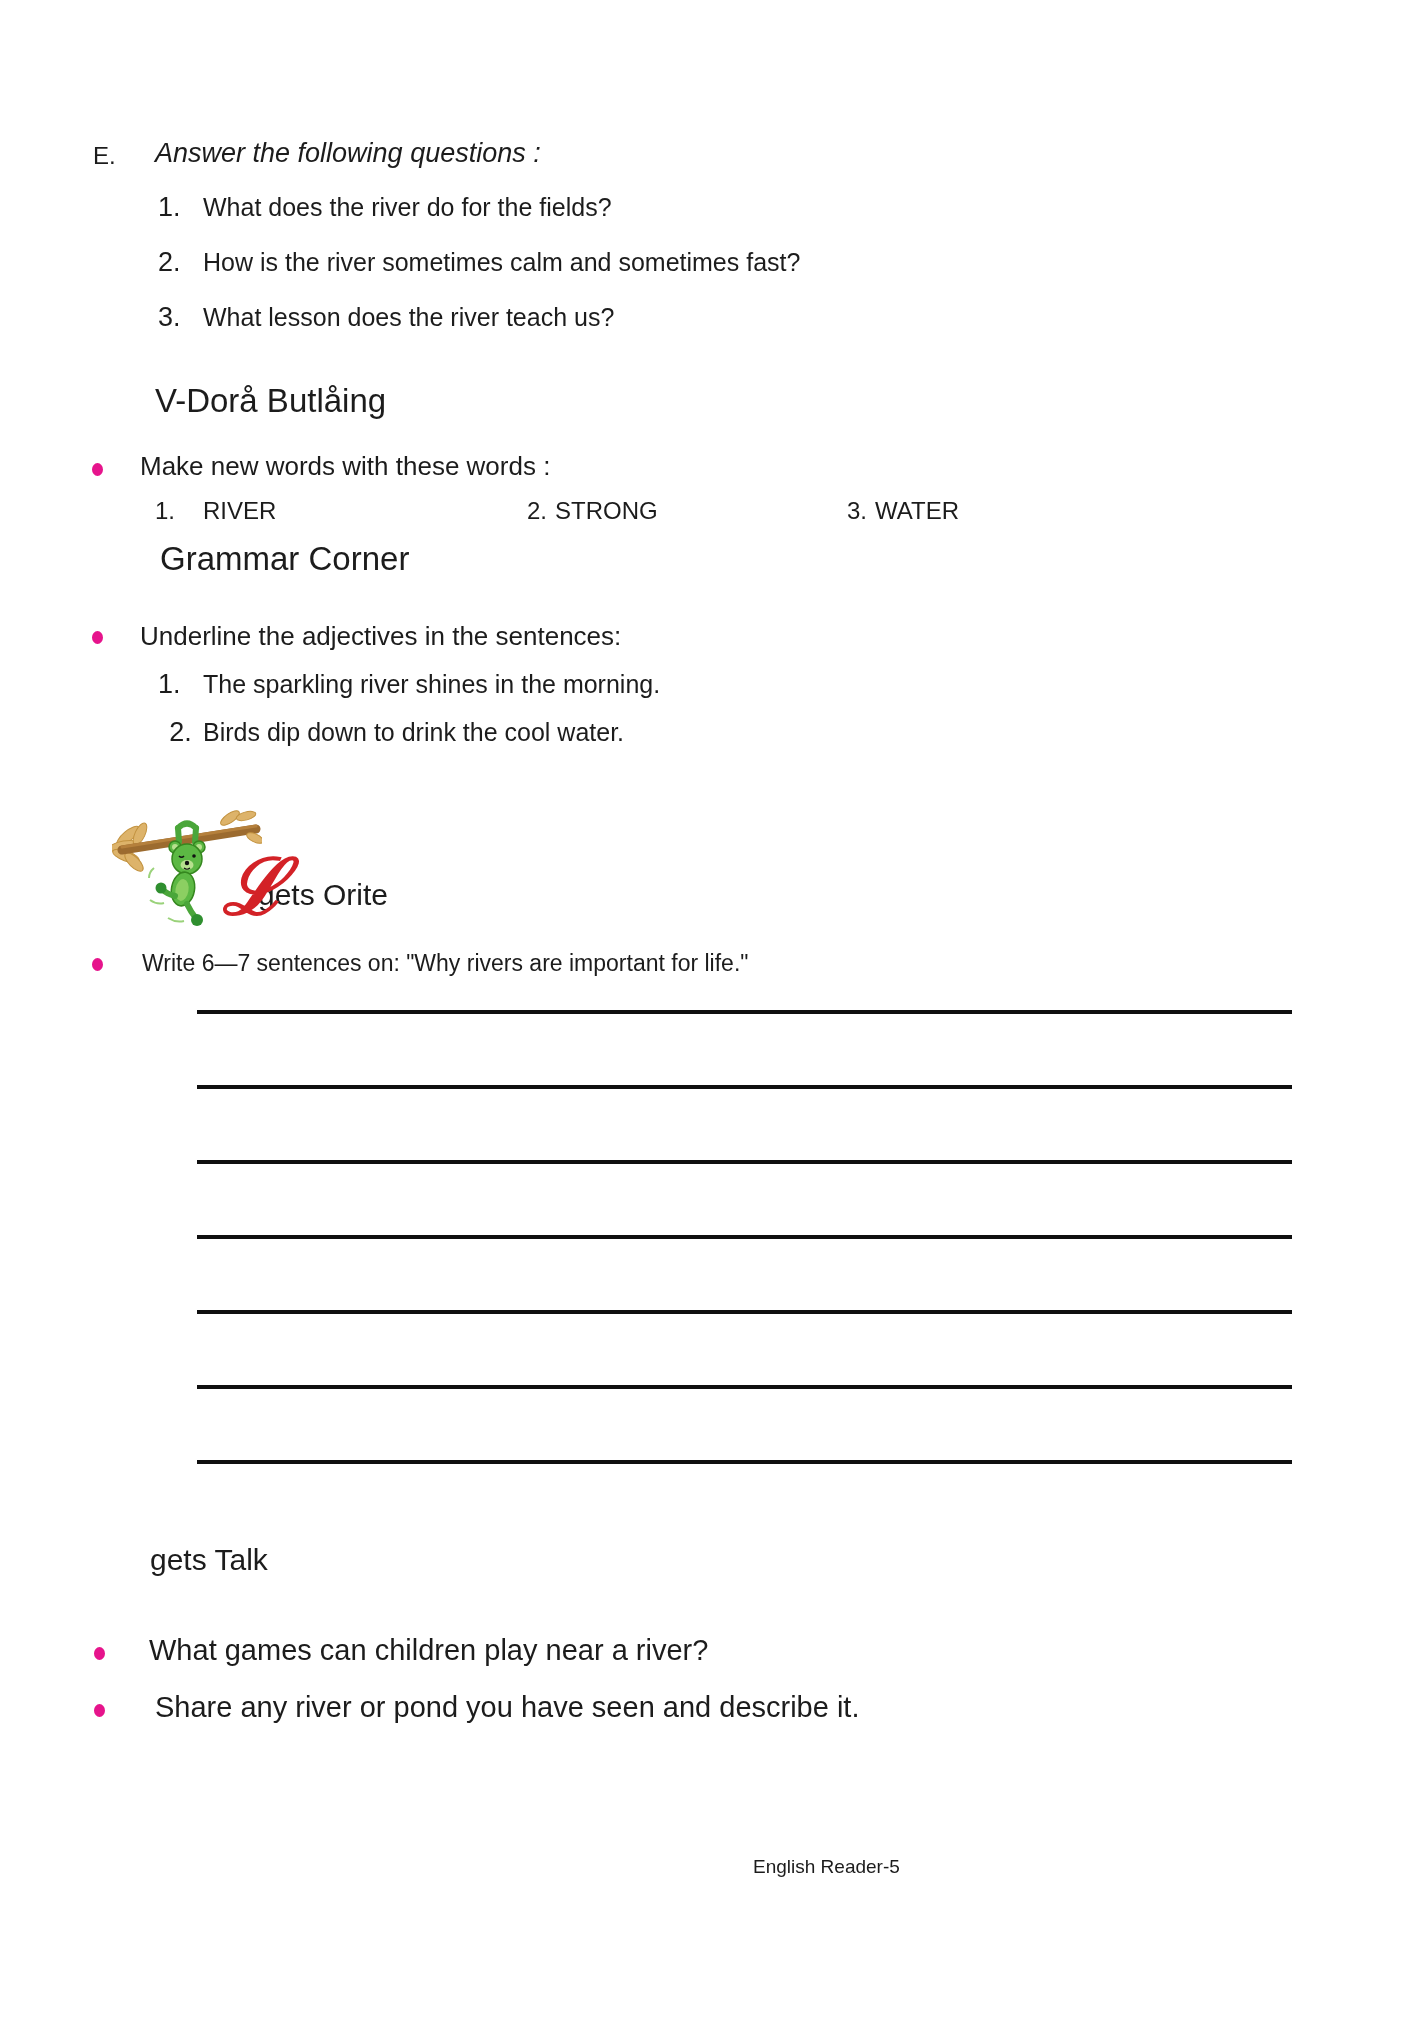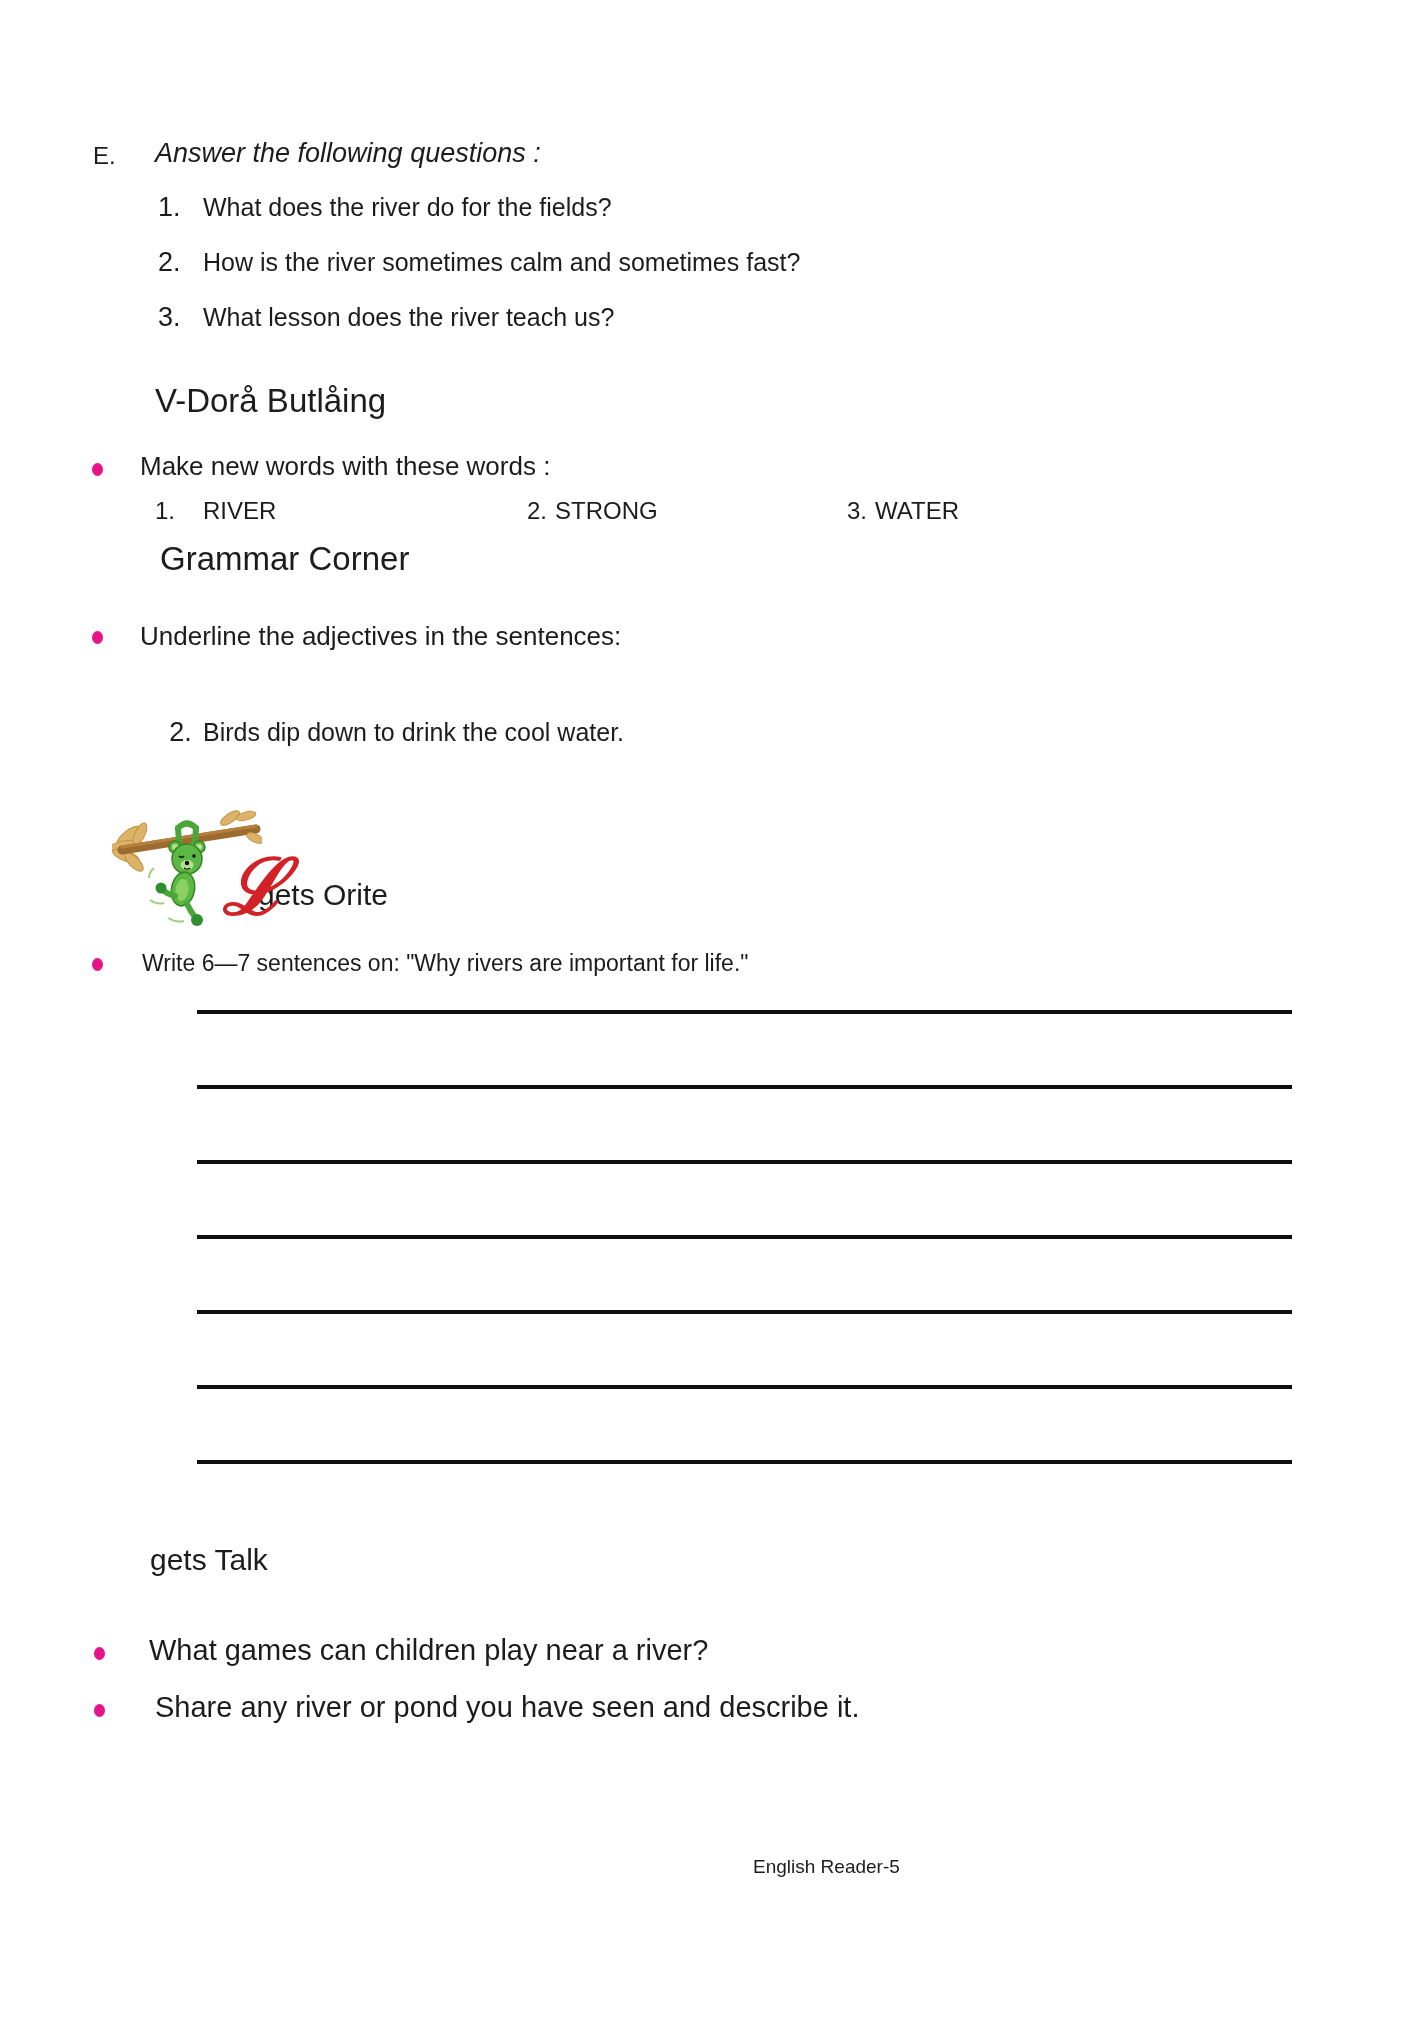--- a/index.html
+++ b/index.html
@@ -76,20 +76,23 @@
   </div>
   <div class="abs t24" style="left:847px; top:497px;">
     <span class="num" style="margin-right:8px;">3.</span><span>WATER</span>
   </div>
 
   <div class="abs t33" style="left:160px; top:540px;">Grammar Corner</div>
 
   <span class="dot" style="left: 92px; top: 631px; background: rgb(230, 20, 140);"></span>
   <div class="abs t26" style="left:140px; top:622px;">Underline the adjectives in the sentences:</div>
 
+  <div class="abs t25" style="left:158px; top:669px;">
+    <span class="num" style="width:45px; font-size:27px;">1.</span><span>The sparkling river shines in the morning.</span>
+  </div>
   <div class="abs t25" style="left:158px; top:717px;text-align:center;">
     <span class="num" style="width:45px; font-size:27px;">2.</span><span>Birds dip down to drink the cool water.</span>
   </div>
 
   <svg class="abs" style="left:112px; top:806px;" width="150" height="130" viewBox="0 0 150 130">
 
     <g fill="#ddb36a" stroke="#c2923f" stroke-width="1">
       <ellipse cx="16" cy="30" rx="14" ry="5" transform="rotate(-40 16 30)"></ellipse>
       <ellipse cx="12" cy="40" rx="15" ry="5" transform="rotate(-10 12 40)"></ellipse>
       <ellipse cx="14" cy="50" rx="14" ry="5" transform="rotate(20 14 50)"></ellipse>

